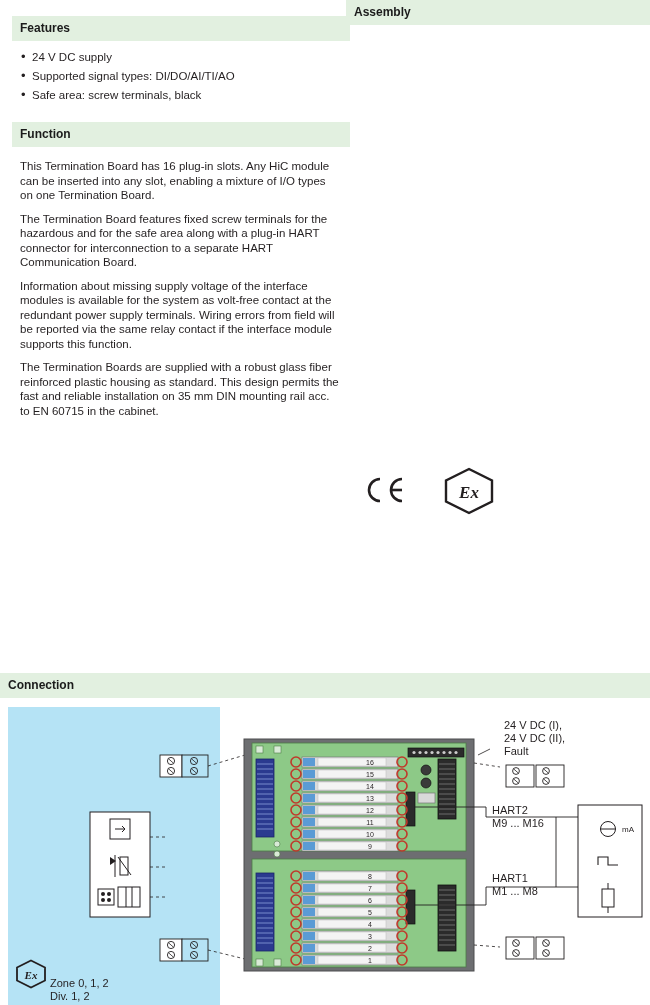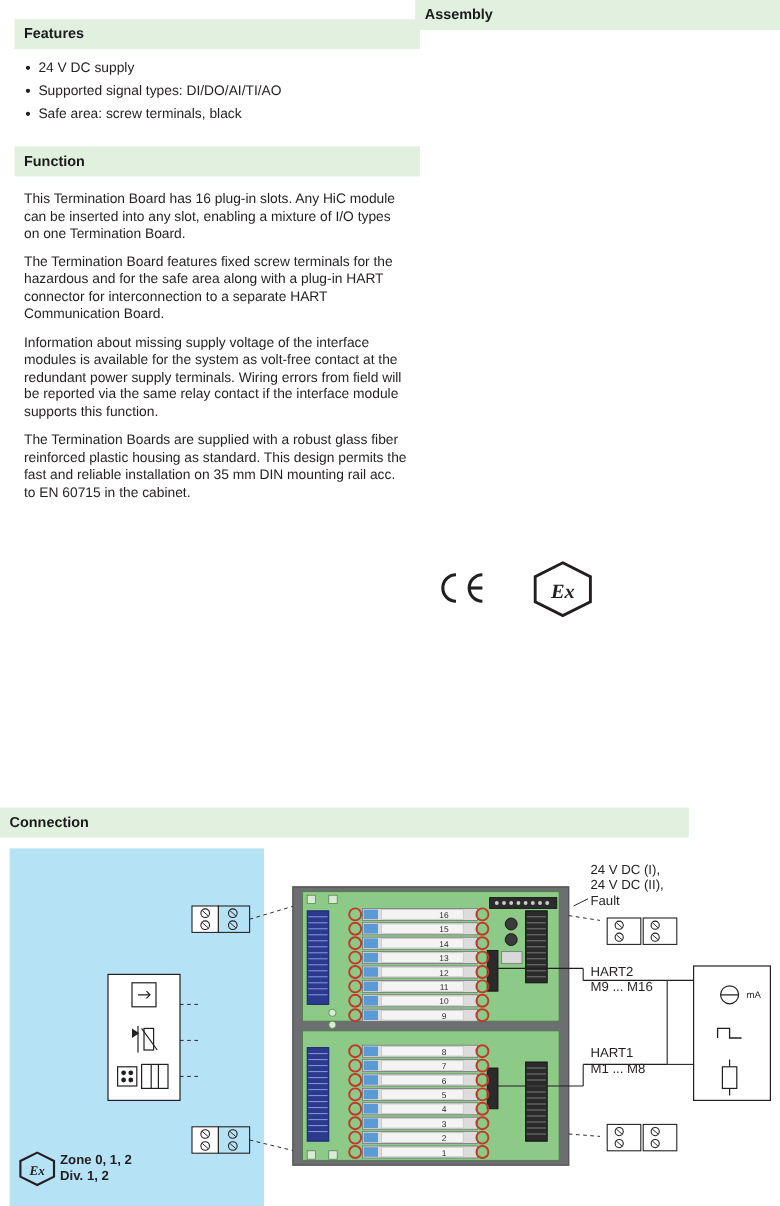--- a/index.html
+++ b/index.html
@@ -80,56 +80,56 @@
   }
   .ex-mark {
     position: absolute;
     left: 96px;
     top: 2px;
   }
   .connection-header {
     position: absolute;
     left: 0;
     top: 673px;
-    width: 574px;
+    width: 650px;
   }
   .conn-art {
     position: absolute;
     left: 0;
     top: 707px;
     width: 650px;
     height: 298px;
   }
   .haz-area {
     position: absolute;
     left: 8px;
     top: 0;
     width: 212px;
     height: 298px;
     background: #b5e3f5;
   }
   .zone-label {
     position: absolute;
     left: 50px;
-    top: 254px;
+    top: 270px;
     font-size: 11px;
-    font-weight: bold;
+    font-weight: normal;
     line-height: 13px;
   }
   .ex-small {
     position: absolute;
     left: 14px;
     top: 252px;
   }
   .callout {
     position: absolute;
     font-size: 11px;
     line-height: 13px;
   }
-  .callout-1 { left: 492px; top: 12px; }
+  .callout-1 { left: 504px; top: 12px; }
   .callout-2 { left: 492px; top: 97px; }
   .callout-3 { left: 492px; top: 165px; }
   .x20-label {
     position: absolute;
     left: 412px;
     top: 50px;
     font-size: 8px;
   }
   svg { display: block; }
 </style>

